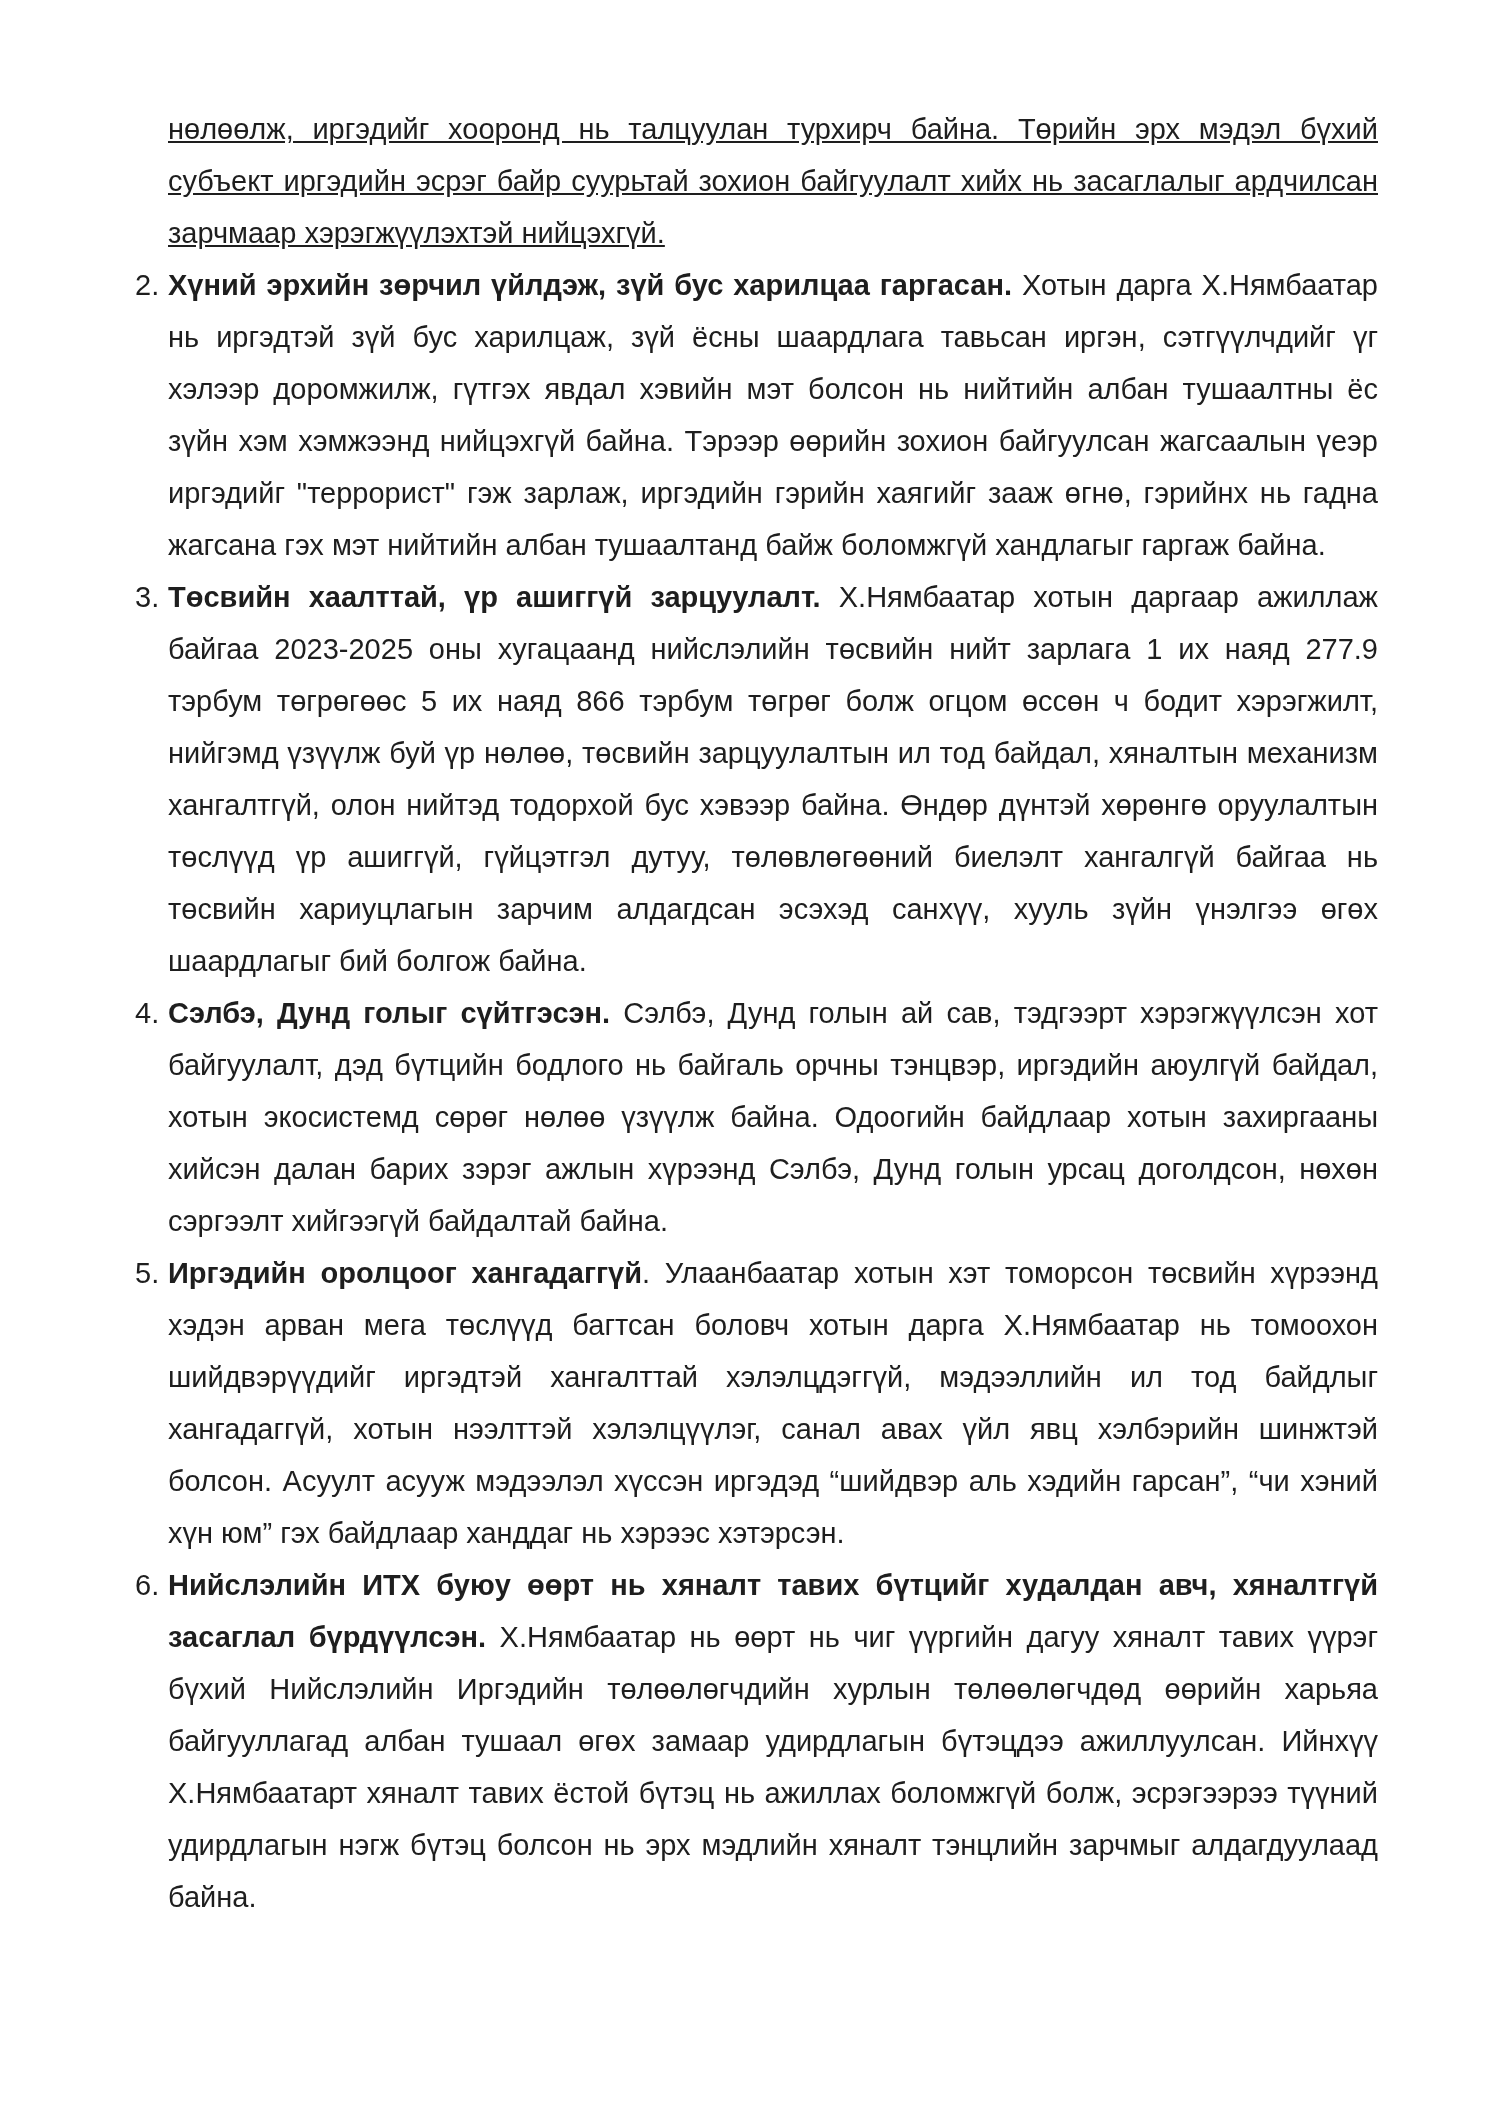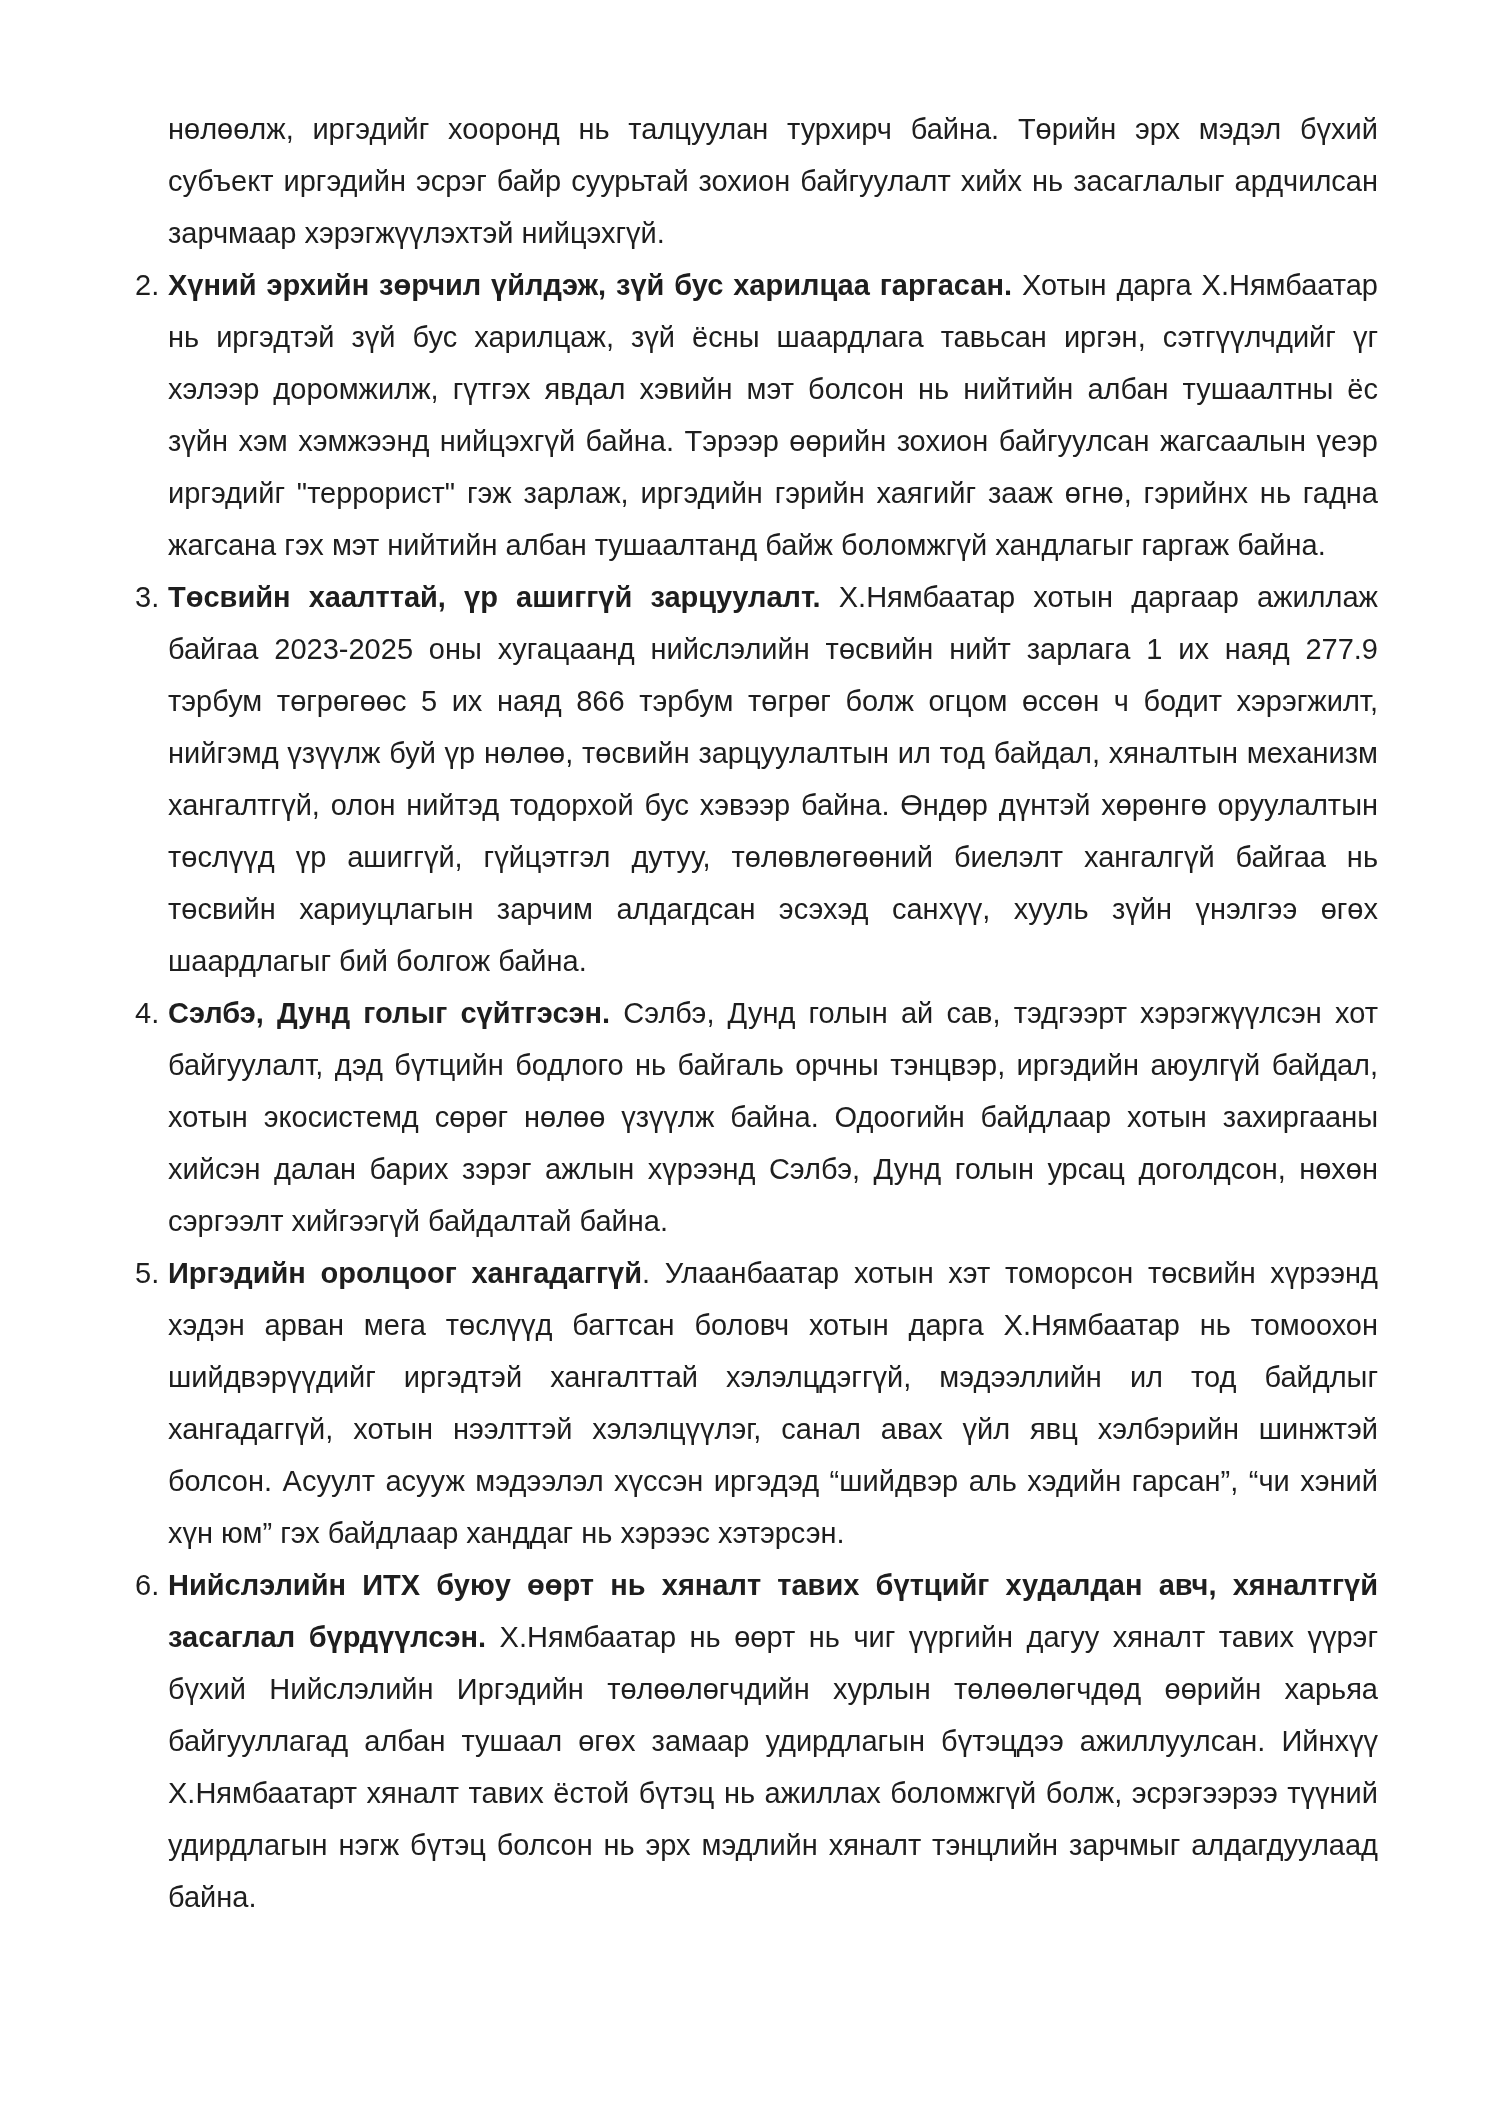--- a/index.html
+++ b/index.html
@@ -21,20 +21,21 @@
     left: 135px;
     top: 103px;
     width: 1243px;
     font-size: 29px;
     line-height: 52px;
     text-align: justify;
   }
   .para {
     margin: 0;
     padding-left: 33px;
+    text-decoration: underline;
   }
   .item {
     position: relative;
     margin: 0;
     padding-left: 33px;
   }
   .num {
     position: absolute;
     left: 0;
     top: 0;

